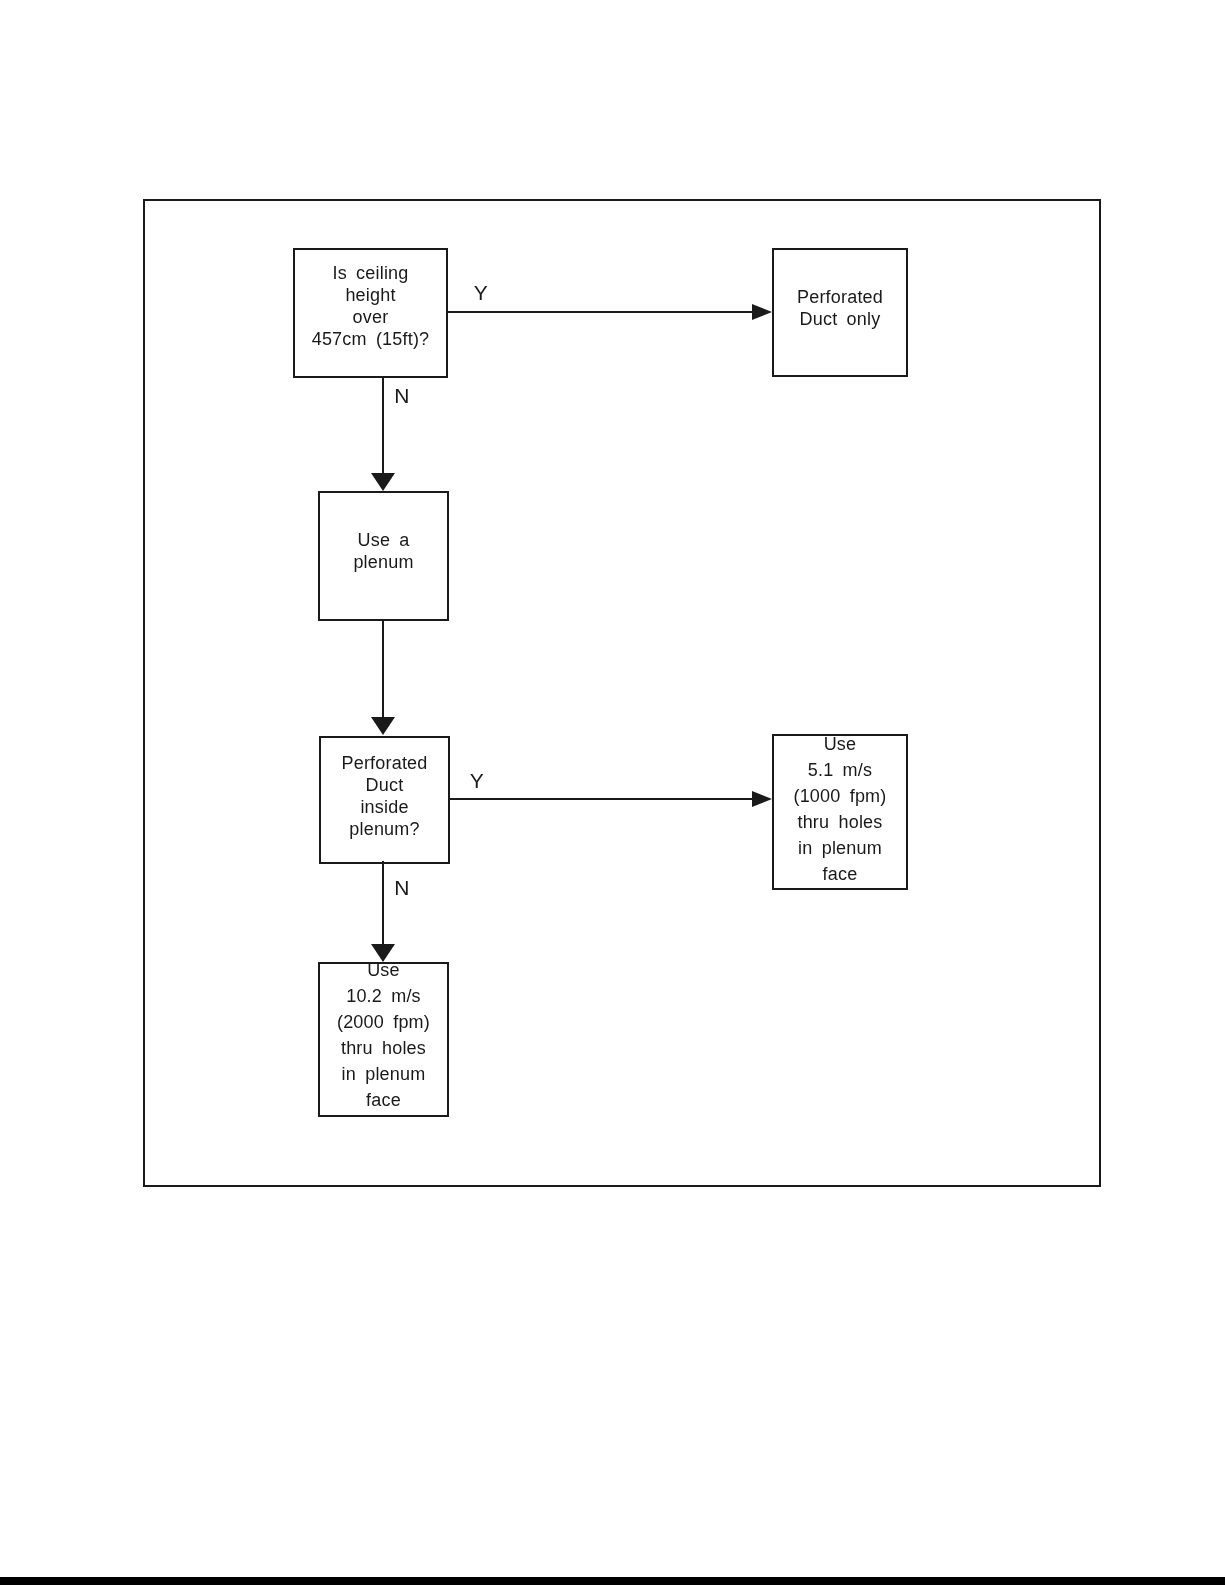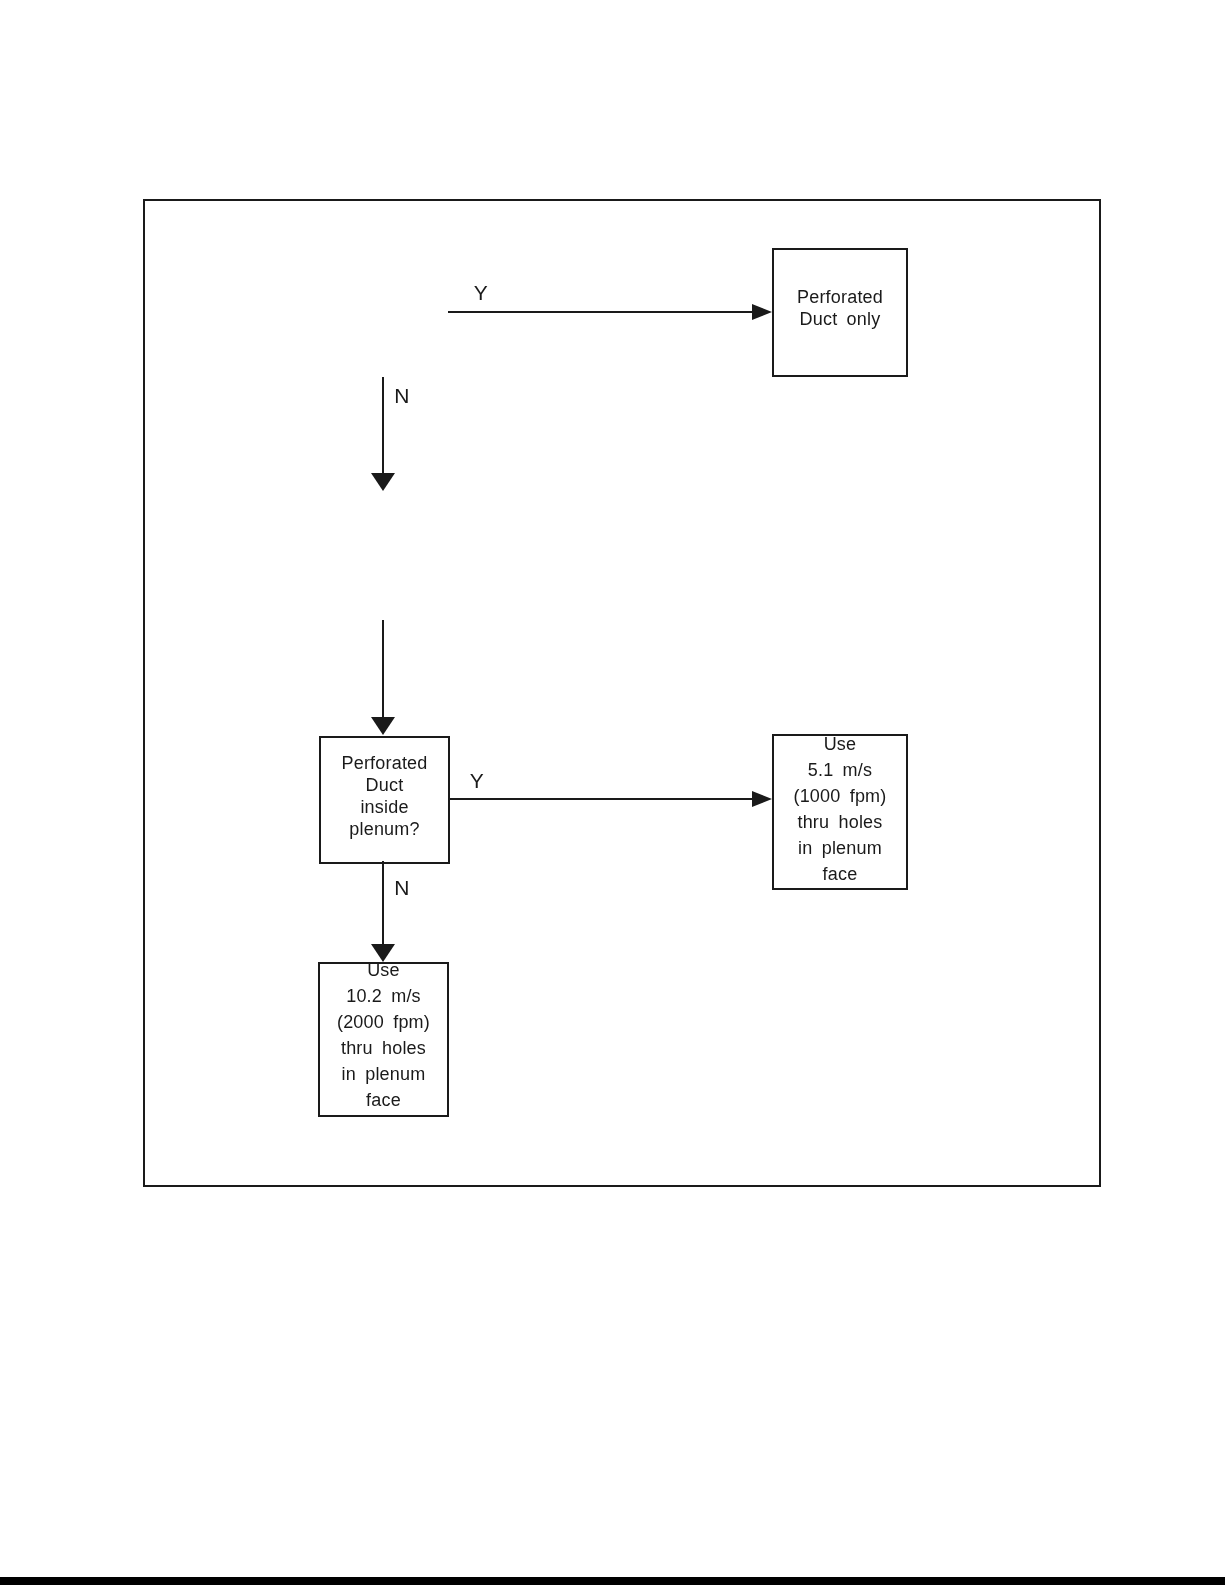--- a/index.html
+++ b/index.html
@@ -63,26 +63,36 @@
     background: #000000;
   }
 </style>
 </head>
 <body>
 
 <div id="screen">
 
   <div class="frame"></div>
 
+  <div class="node" style="left:293px; top:248px; width:155px; height:130px; padding-bottom:14px;">
+    <span class="node-text">Is ceiling
+height
+over
+457cm (15ft)?</span>
+  </div>
 
   <div class="node" style="left:772px; top:248px; width:136px; height:129px; padding-bottom:10px;">
     <span class="node-text">Perforated
 Duct only</span>
   </div>
 
+  <div class="node" style="left:318px; top:491px; width:131px; height:130px; padding-bottom:10px;">
+    <span class="node-text">Use a
+plenum</span>
+  </div>
 
   <div class="node" style="left:319px; top:736px; width:131px; height:128px; padding-bottom:9px;">
     <span class="node-text">Perforated
 Duct
 inside
 plenum?</span>
   </div>
 
   <div class="node lines-6" style="left:772px; top:734px; width:136px; height:156px; padding-bottom:7px;">
     <span class="node-text">Use

